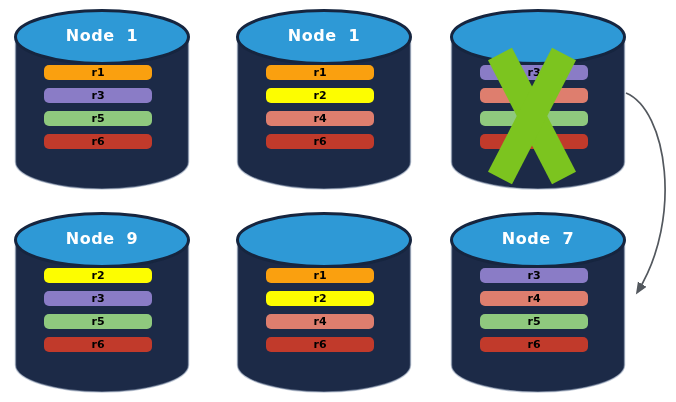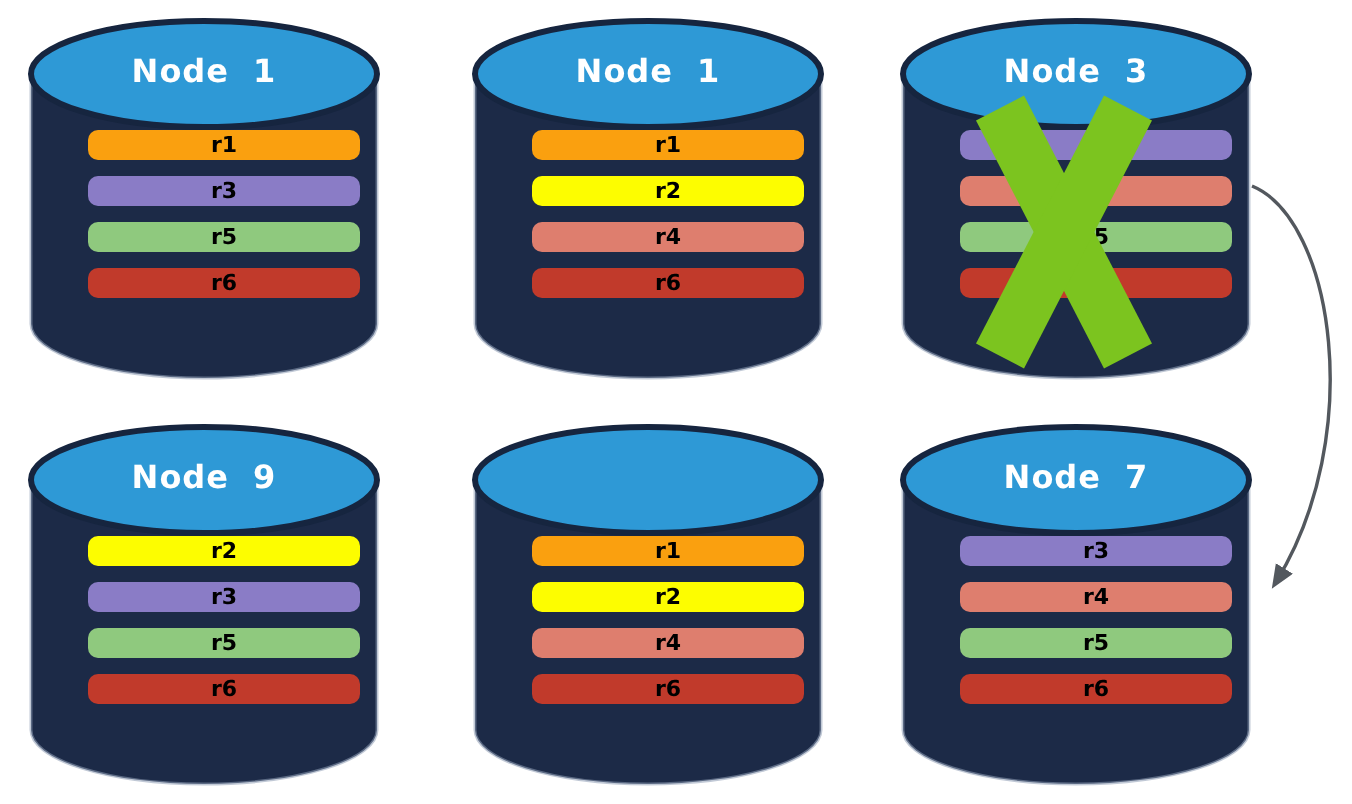--- a/index.html
+++ b/index.html
@@ -31,21 +31,21 @@
     text-align:center;
     color:var(--node-label,#FFFFFF);
     font-size:16px;font-weight:bold;
     letter-spacing:.5px;word-spacing:6px;
     user-select:none;
   }
   .bars{
     position:absolute;left:31px;top:57px;width:116px;
   }
   .bar{
-    width:136px;height:15px;
+    width:108px;height:15px;
     border-radius:5px;
     margin-bottom:8px;
     text-align:center;
     line-height:15px;
     font-size:11px;font-weight:bold;
     color:var(--bar-text,#000);
   }
   .x-overlay{
     position:absolute;inset:0;width:178px;height:184px;
     pointer-events:none;
@@ -105,21 +105,20 @@
         <div class="bar" style="background: rgb(222, 126, 110);"><span>r4</span></div>
         <div class="bar" style="background: rgb(193, 58, 43);"><span>r6</span></div>
       </div>
 
     </div>
     <div class="node" style="left: 449px; top: 8px;">
       <svg class="cyl" viewBox="0 0 178 184" aria-hidden="true">
         <path class="cyl-body" d="M 2.5 29 A 86.5 26.5 0 0 1 175.5 29 L 175.5 154 A 86.5 27 0 0 1 2.5 154 Z"></path>
         <ellipse class="cyl-top" cx="89" cy="29" rx="86.5" ry="26.5"></ellipse>
       </svg>
-      <div class="node-label">Node 3</div>
       <div class="bars">
         <div class="bar" style="background: rgb(138, 124, 198);"><span>r3</span></div>
         <div class="bar" style="background: rgb(222, 126, 110);"><span>r4</span></div>
         <div class="bar" style="background: rgb(143, 201, 126);"><span>r5</span></div>
         <div class="bar" style="background: rgb(193, 58, 43);"><span>r6</span></div>
       </div>
       <svg class="x-overlay" viewBox="0 0 178 184" aria-hidden="true">
         <line x1="51" y1="46" x2="115" y2="170"></line>
         <line x1="115" y1="46" x2="51" y2="170"></line>
       </svg>

